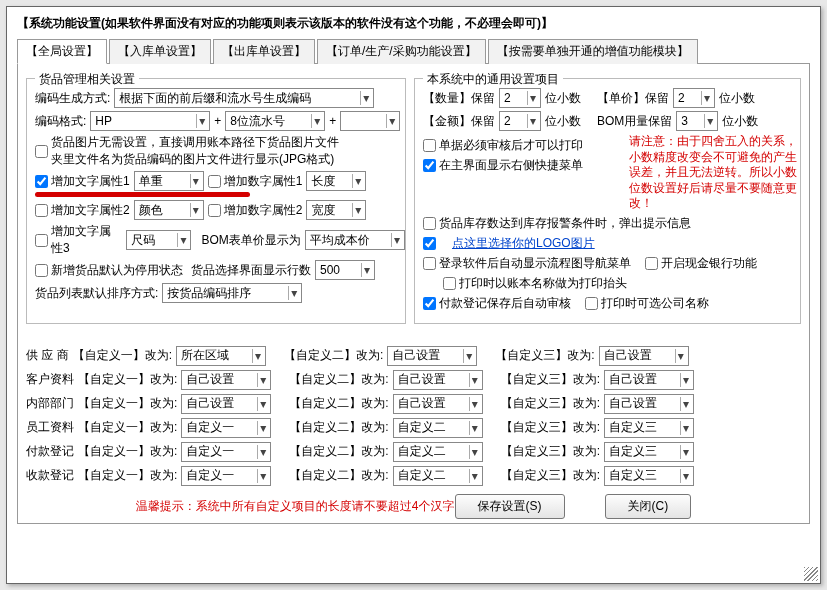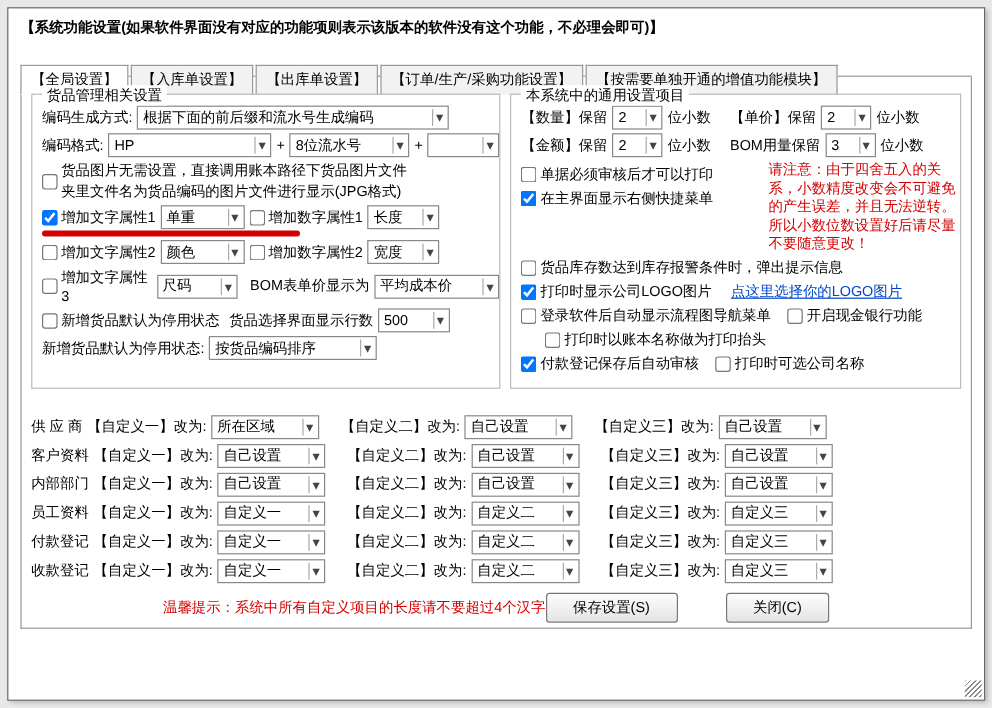--- a/index.html
+++ b/index.html
@@ -1,20 +1,20 @@
 <!DOCTYPE html>
 <html><head>
 <meta charset="utf-8">
 <style>
 *{box-sizing:border-box;margin:0;padding:0;font-family:"Microsoft YaHei","SimSun",Arial,sans-serif;font-size:12px;color:#000}
 body{background:#e8e8e8;padding:6px}
 .window{border:1px solid #666;background:#fff;width:815px;height:578px;position:relative;padding:8px 10px 6px 10px;box-shadow:2px 2px 4px rgba(0,0,0,.25)}
 .title-bar{font-weight:bold;margin-bottom:6px}
 .tabs{display:flex;border-bottom:1px solid #999}
-.tab{padding:3px 8px;border:1px solid #999;border-bottom:none;margin-right:2px;background:#f2f2f2;cursor:pointer;position:relative;top:16px}
+.tab{padding:3px 8px;border:1px solid #999;border-bottom:none;margin-right:2px;background:#f2f2f2;cursor:pointer;position:relative;top:1px}
 .tab.active{background:#fff;border-bottom:1px solid #fff}
 .panel{border:1px solid #999;border-top:none;padding:8px 8px 4px 8px}
 .two-col{display:flex;gap:8px}
 .group{border:1px solid #bbb;padding:6px 0 8px 8px;position:relative;margin-top:6px}
 .group>.legend{position:absolute;top:-8px;left:8px;background:#fff;padding:0 4px}
 .row{display:flex;align-items:center;margin:3px 0;gap:4px;flex-wrap:nowrap}
 .sel{border:1px solid #888;background:#fff;height:20px;display:inline-flex;align-items:center;justify-content:space-between;padding:0 2px 0 4px}
 .sel .arrow{border-left:1px solid #aaa;padding:0 2px;color:#444}
 .chk{display:inline-flex;align-items:center;gap:3px}
 .chk input{width:13px;height:13px}
@@ -49,21 +49,21 @@
         <span class="legend">货品管理相关设置</span>
         <div class="row">
           <span class="lbl">编码生成方式:</span>
           <span class="sel" style="width:260px">
               <span>根据下面的前后缀和流水号生成编码</span>
               <span class="arrow">▾</span>
             </span>
         </div>
         <div class="row">
           <span class="lbl">编码格式:</span>
-          <span class="sel" style="width:136px">
+          <span class="sel" style="width:120px">
               <span>HP</span>
               <span class="arrow">▾</span>
             </span>
           <span>+</span>
           <span class="sel" style="width:100px">
               <span>8位流水号</span>
               <span class="arrow">▾</span>
             </span>
           <span>+</span>
           <span class="sel" style="width:60px">
@@ -135,21 +135,21 @@
               <input type="checkbox" style="">
               <span>新增货品默认为停用状态</span>
             </label>
           <span class="lbl" style="margin-left:4px">货品选择界面显示行数</span>
           <span class="sel" style="width:60px">
               <span>500</span>
               <span class="arrow">▾</span>
             </span>
         </div>
         <div class="row">
-          <span class="lbl">新增货品默认为停用状态:</span>
+          <span class="lbl">货品列表默认排序方式:</span>
           <span class="sel" style="width:140px">
               <span>按货品编码排序</span>
               <span class="arrow">▾</span>
             </span>
         </div>
       </div>
 
       <div class="group" style="flex:1">
         <span class="legend">本系统中的通用设置项目</span>
         <div class="row">
@@ -199,21 +199,20 @@
         </div>
         <div class="row">
             <label class="chk">
               <input type="checkbox" style="">
               <span>货品库存数达到库存报警条件时，弹出提示信息</span>
             </label>
           </div>
         <div class="row">
           <label class="chk">
               <input type="checkbox" checked="" style="">
-              <span>打印时显示公司LOGO图片</span>
             </label>
           <span class="link" style="margin-left:12px">点这里选择你的LOGO图片</span>
         </div>
         <div class="row">
           <label class="chk">
               <input type="checkbox" style="">
               <span>登录软件后自动显示流程图导航菜单</span>
             </label>
           <label class="chk" style="margin-left:10px">
               <input type="checkbox" style="">

